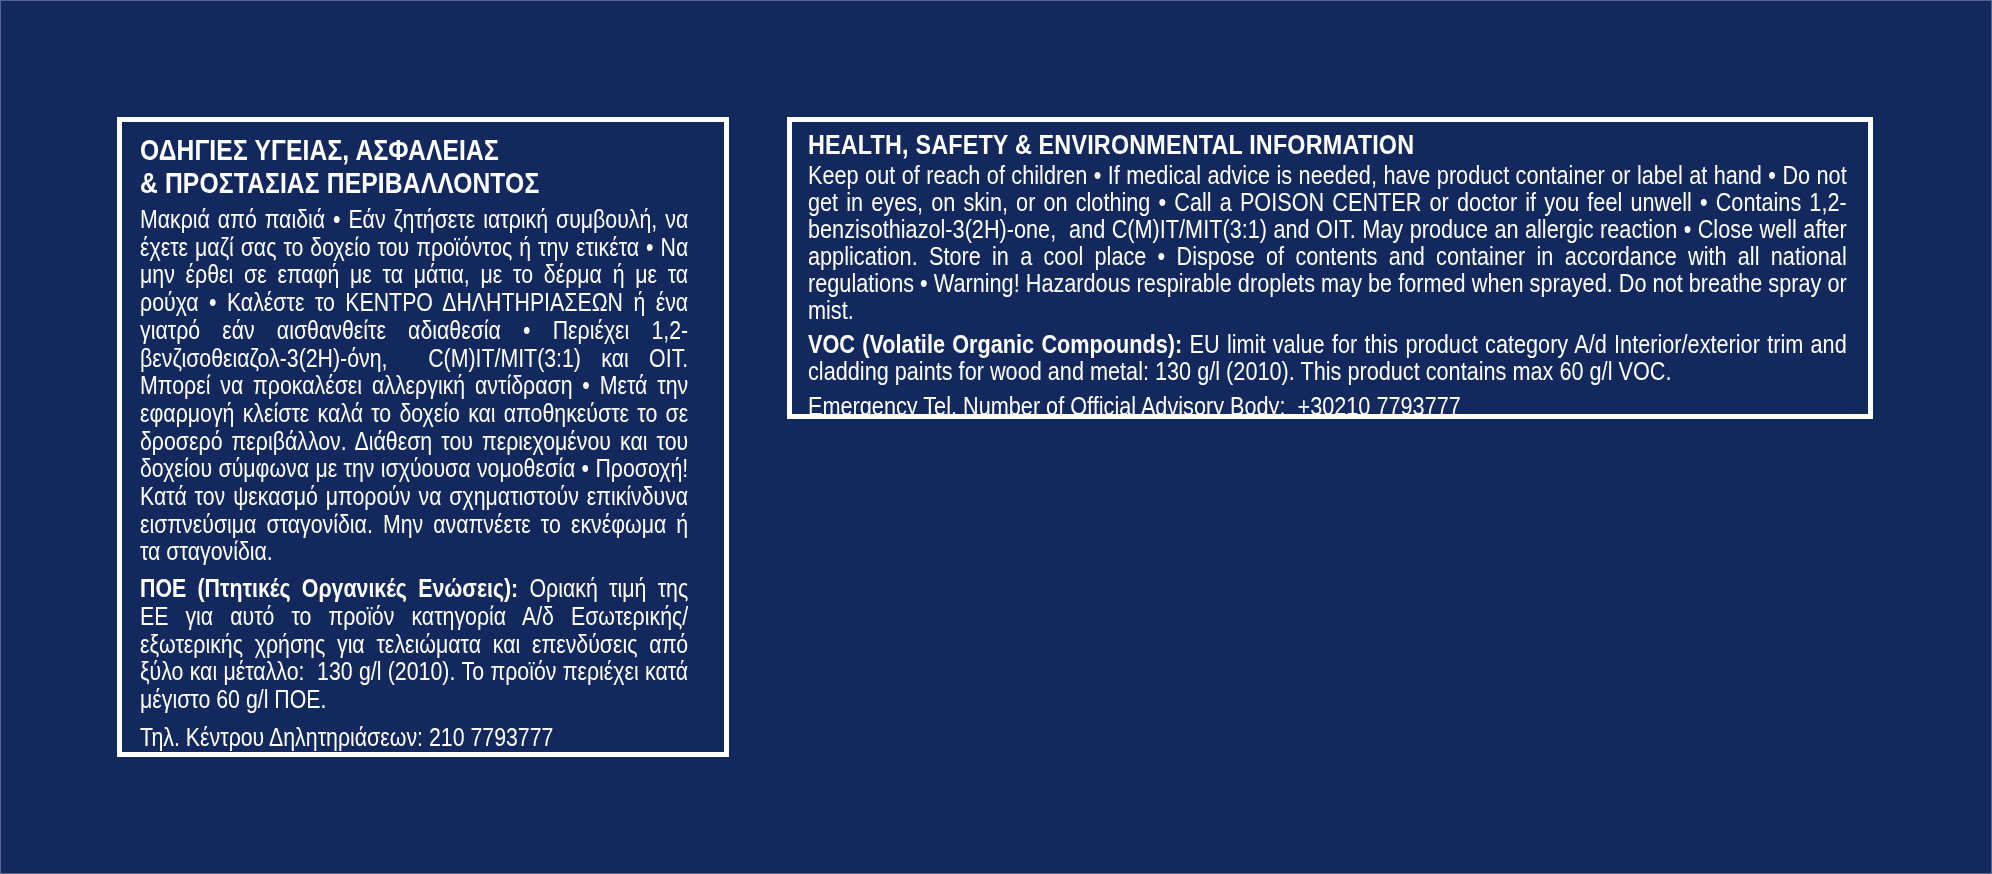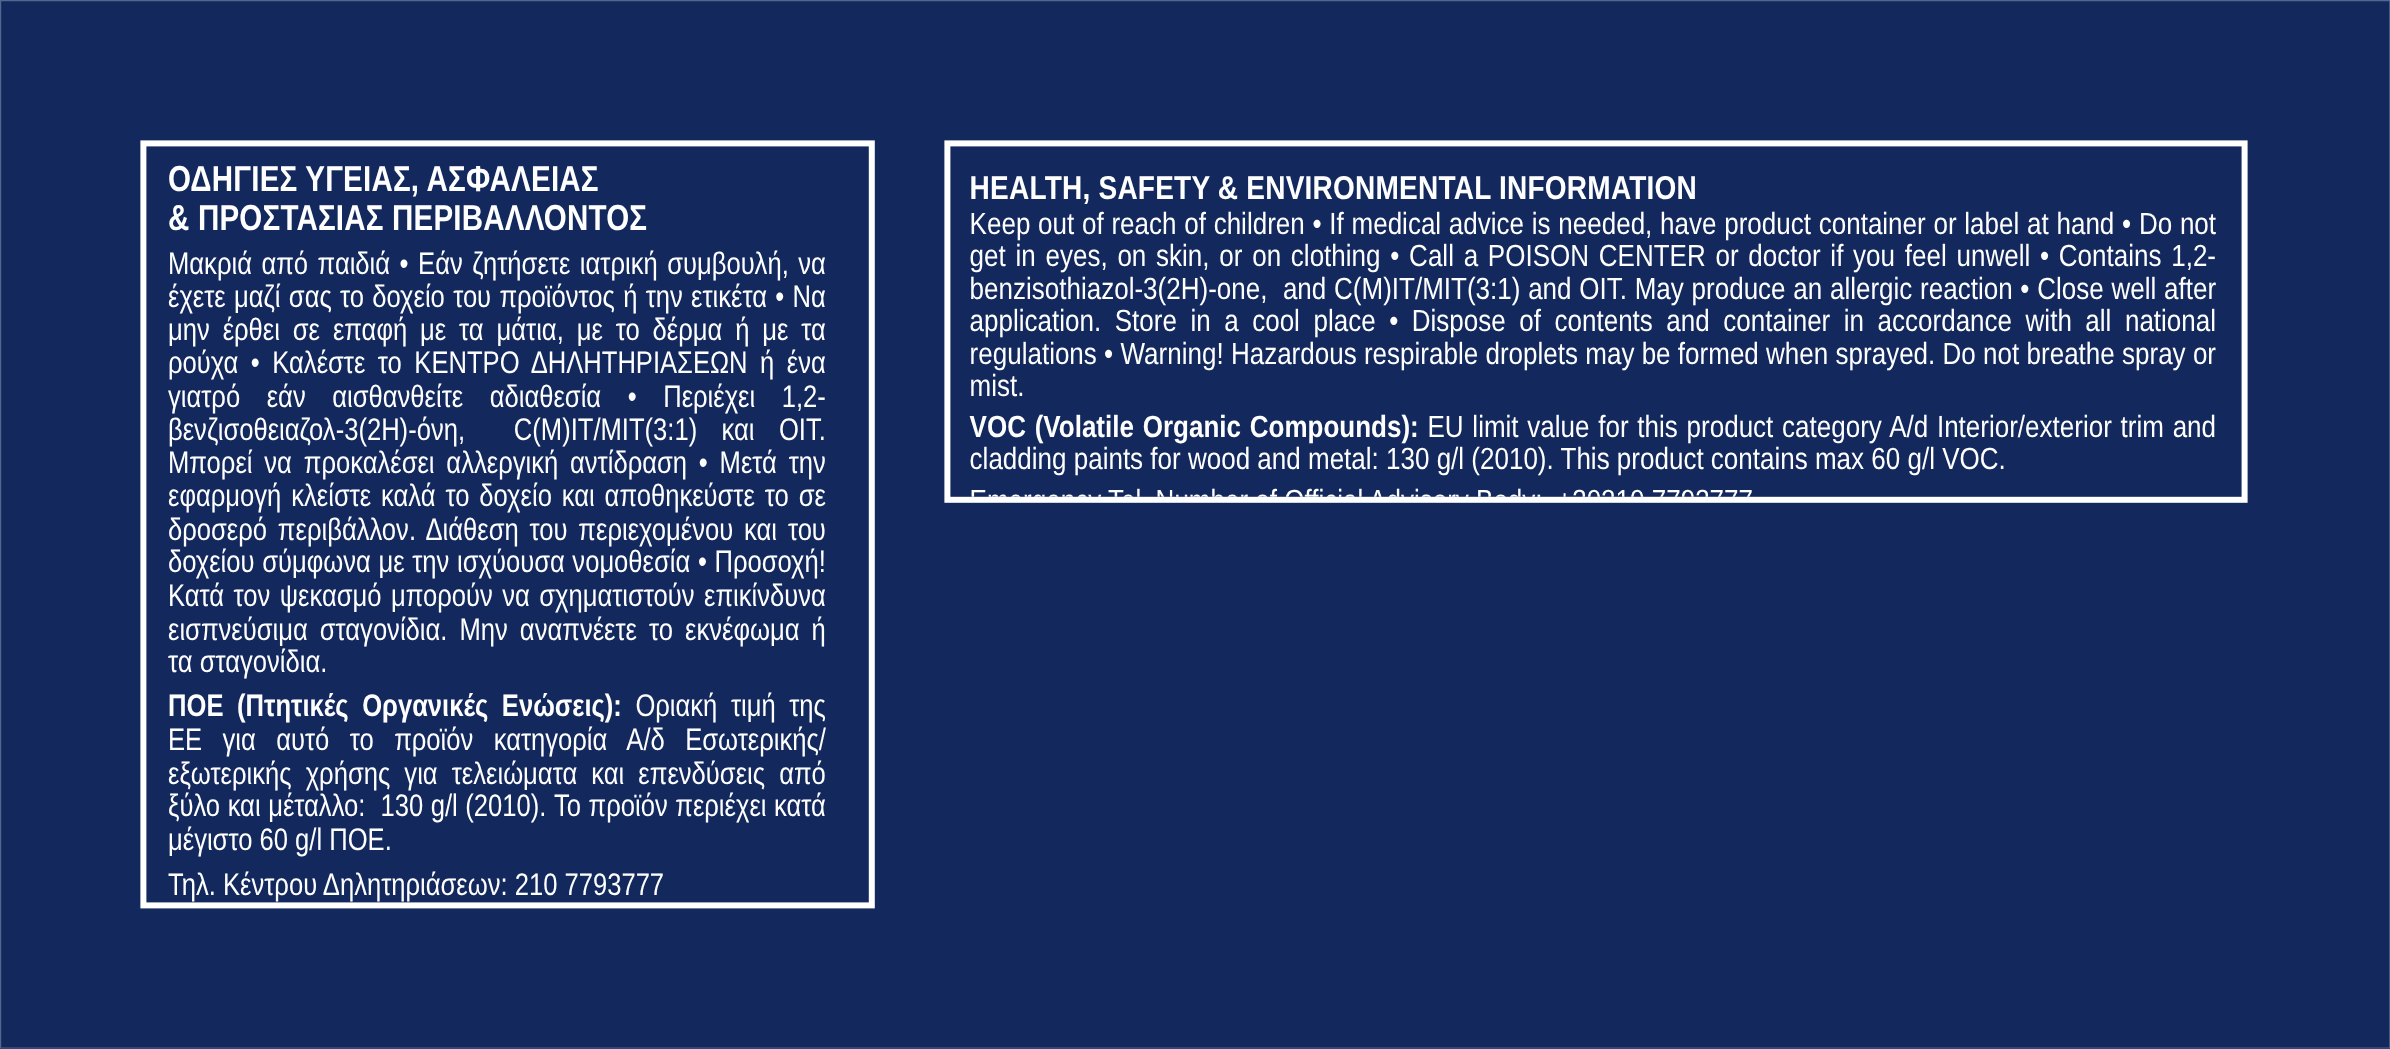--- a/index.html
+++ b/index.html
@@ -20,21 +20,21 @@
     overflow: hidden;
   }
   .panel-greek {
     left: 117px; top: 117px;
     width: 612px; height: 640px;
     padding: 11px 36px 10px 18px;
   }
   .panel-english {
     left: 787px; top: 117px;
     width: 1086px; height: 302px;
-    padding: 20px 20px 8px 16px;
+    padding: 8px 20px 8px 16px;
   }
   
   .condense-gr {
     width: 122%;
     transform: scaleX(0.82);
     transform-origin: 0 0;
   }
   .condense-en {
     width: 117.5%;
     transform: scaleX(0.85);

